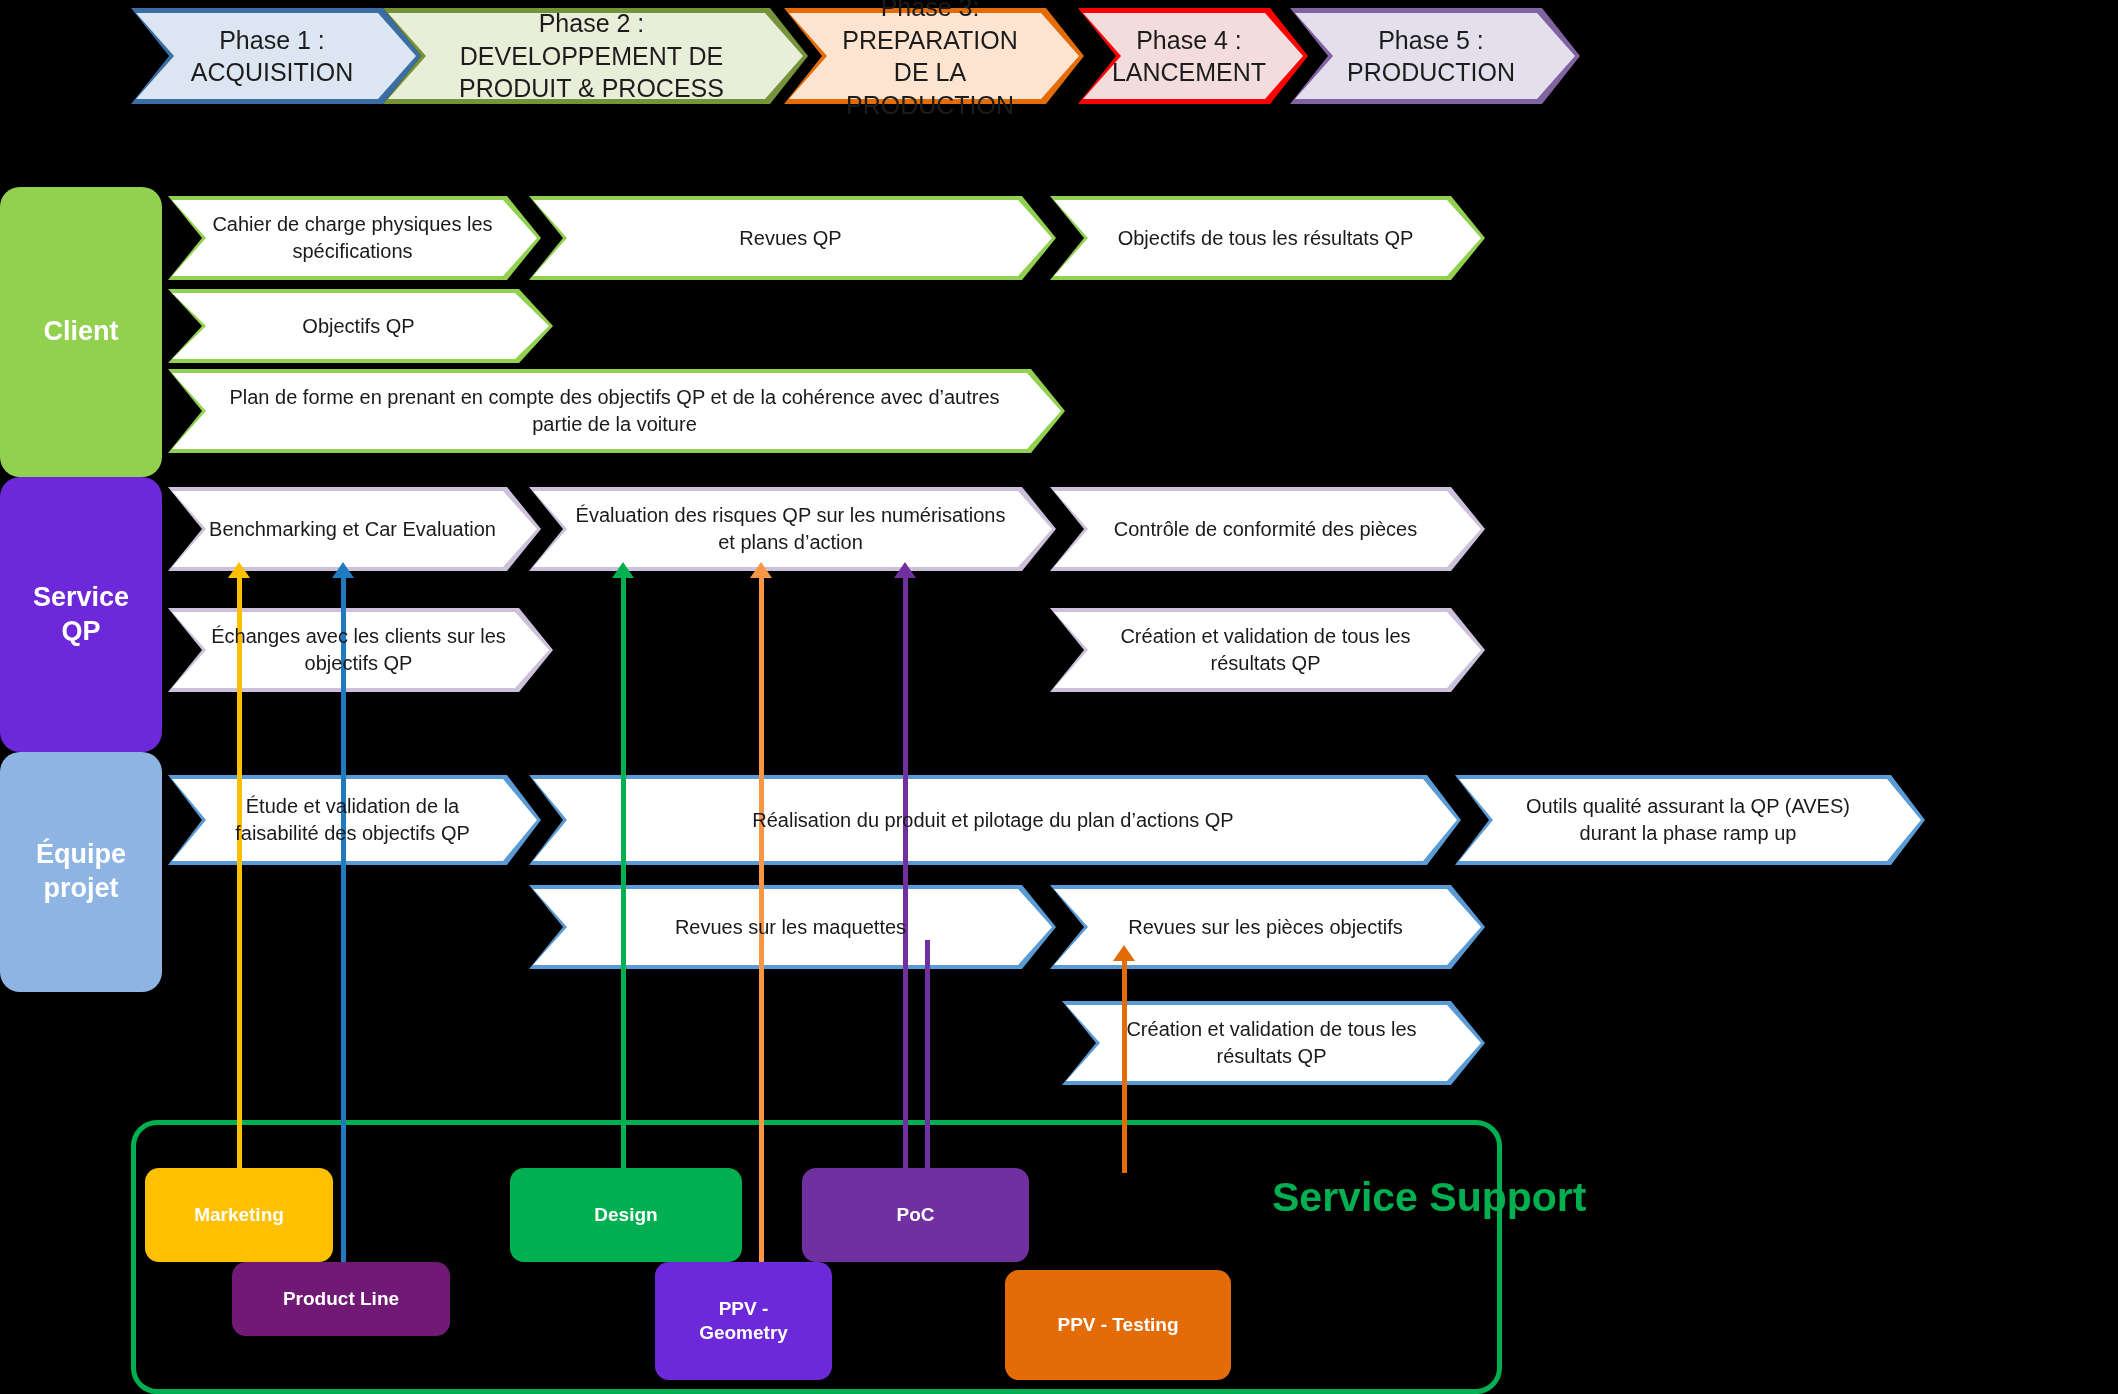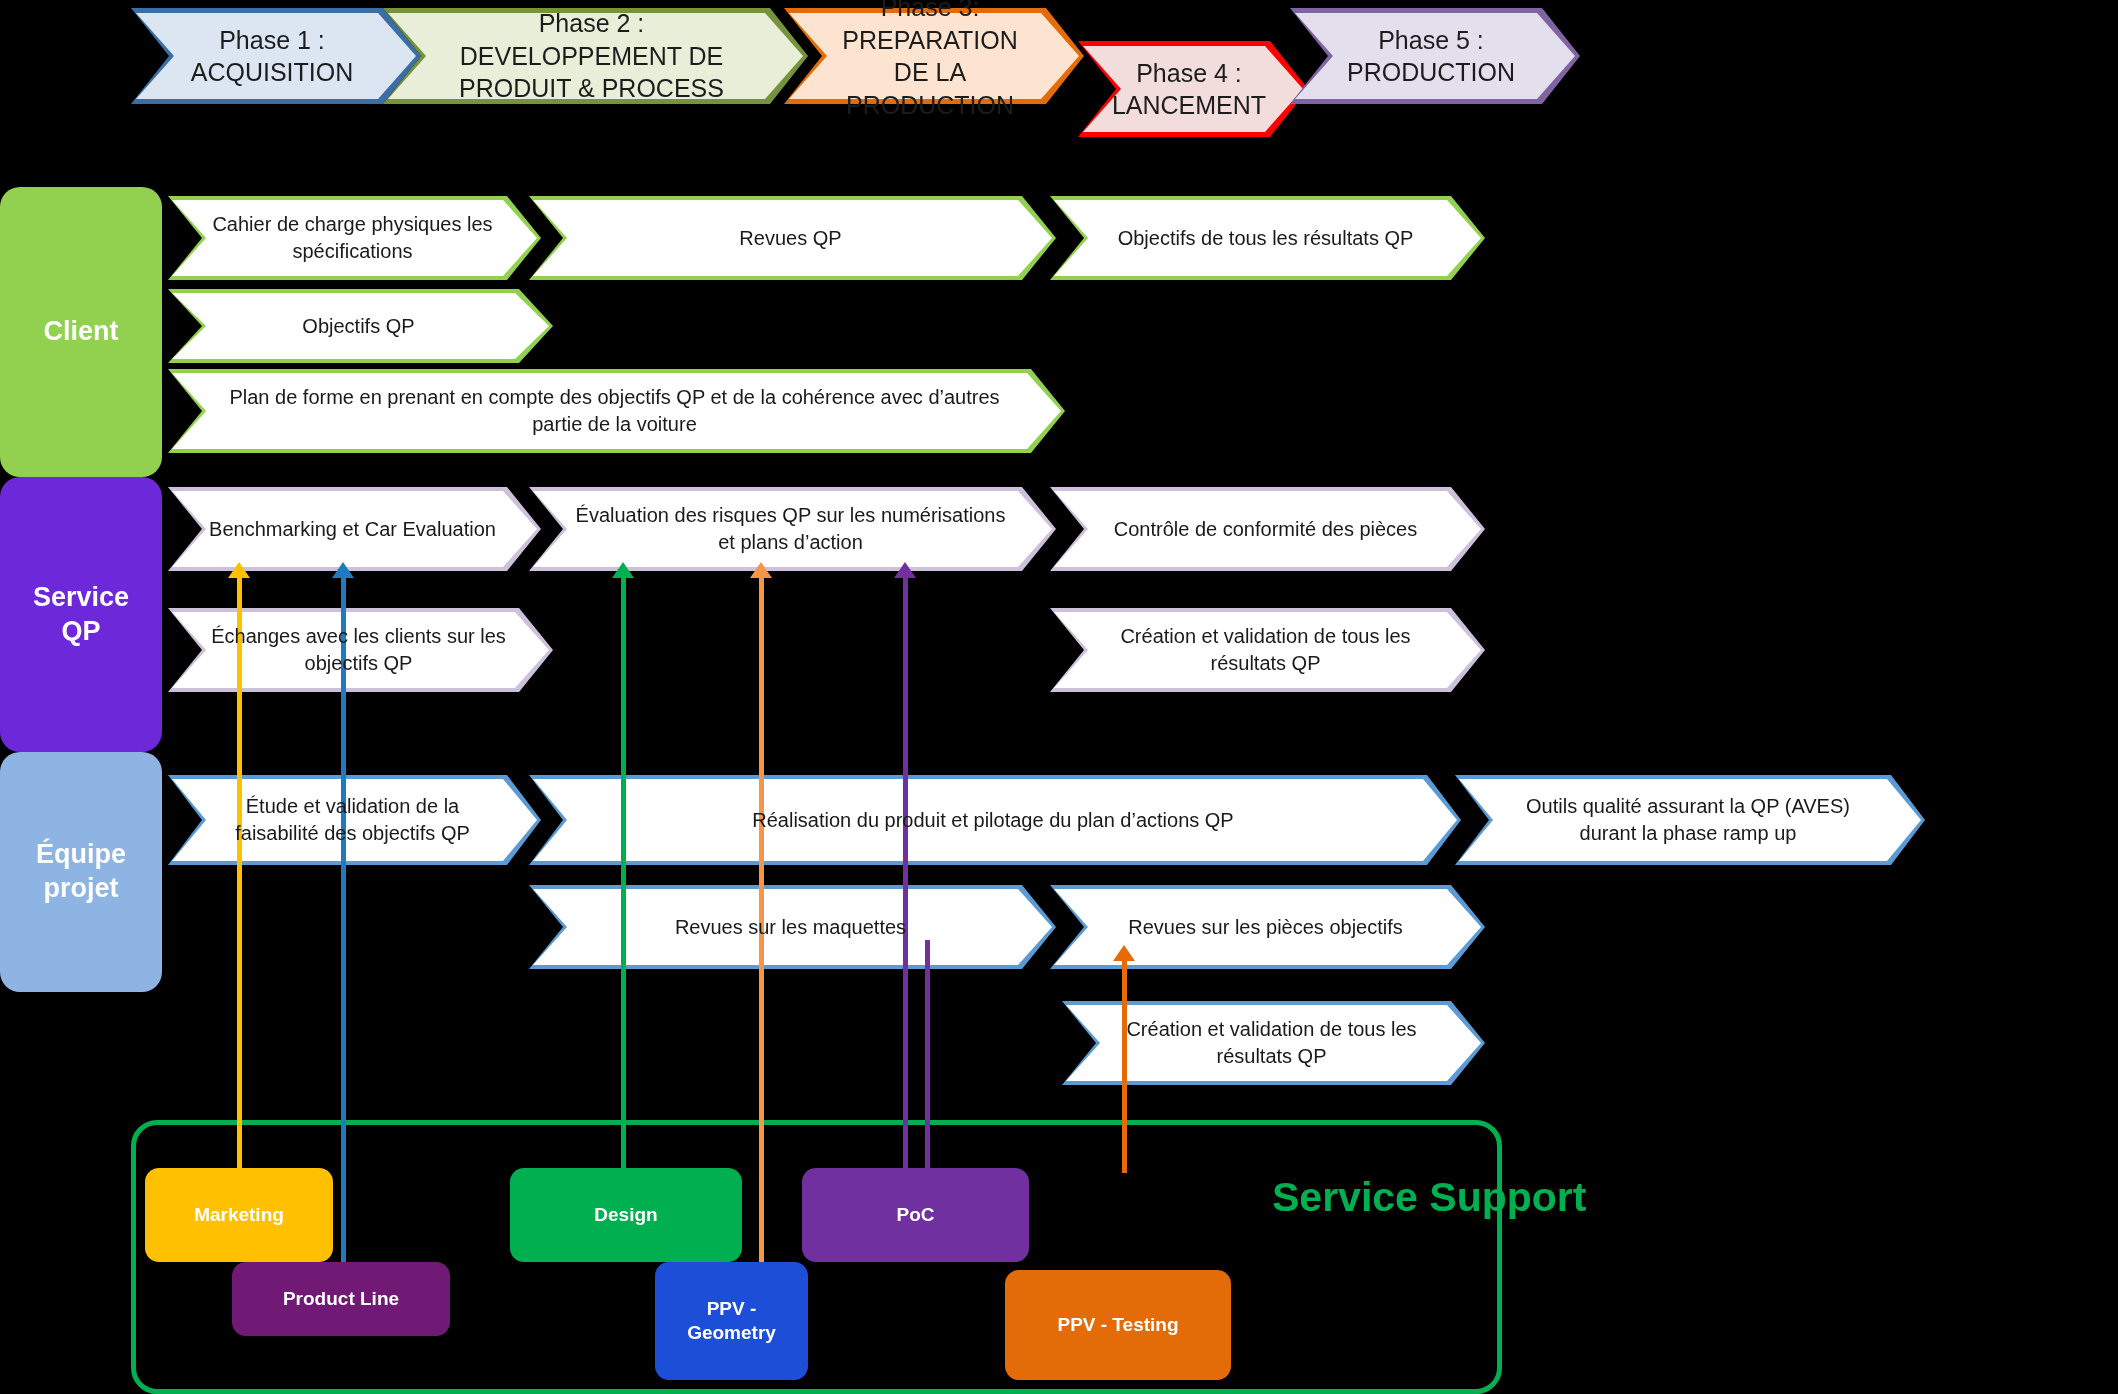--- a/index.html
+++ b/index.html
@@ -124,21 +124,21 @@
         <div class="phase-border" style="background: rgb(118, 147, 60);"></div>
         <div class="phase-fill" style="background: rgb(232, 238, 216);"></div>
         <div class="phase-text">Phase 2 : DEVELOPPEMENT DE<br>PRODUIT &amp; PROCESS</div>
       </div>
       <div class="phase-wrap" style="left: 784px; width: 300px;">
         <div class="phase-shadow"></div>
         <div class="phase-border" style="background: rgb(227, 108, 9);"></div>
         <div class="phase-fill" style="background: rgb(252, 228, 208);"></div>
         <div class="phase-text">Phase 3: PREPARATION<br>DE LA PRODUCTION</div>
       </div>
-      <div class="phase-wrap" style="left: 1078px; width: 230px; margin-top: 33px;">
+      <div class="phase-wrap" style="left: 1078px; width: 230px;">
         <div class="phase-shadow"></div>
         <div class="phase-border" style="background: rgb(255, 0, 0);"></div>
         <div class="phase-fill" style="background: rgb(242, 220, 220);"></div>
         <div class="phase-text">Phase 4 :<br>LANCEMENT</div>
       </div>
       <div class="phase-wrap" style="left: 1290px; width: 290px;">
         <div class="phase-shadow"></div>
         <div class="phase-border" style="background: rgb(128, 100, 162);"></div>
         <div class="phase-fill" style="background: rgb(227, 223, 236);"></div>
         <div class="phase-text">Phase 5 :<br>PRODUCTION</div>
@@ -261,17 +261,17 @@
       <div class="vline" style="left: 925px; top: 940px; height: 233px; background: rgb(112, 48, 160);"></div>
       <div class="vline" style="left: 1122px; top: 960px; height: 213px; background: rgb(227, 108, 9);"></div>
       <div class="vhead" style="left: 1113px; top: 945px; border-bottom: 16px solid rgb(227, 108, 9);"></div>
     </div>
   <div id="support-layer">
       <div id="support-box" style="left: 131px; top: 1120px; width: 1371px; height: 274px; border-color: rgb(0, 176, 80);"></div>
       <div id="support-title" style="left: 1272px; top: 1174px;">Service Support</div>
       <div class="sbox" style="left: 145px; top: 1168px; width: 188px; height: 94px; background: rgb(255, 192, 0);">Marketing</div>
       <div class="sbox" style="left: 232px; top: 1262px; width: 218px; height: 74px; background: #701a75;">Product Line</div>
       <div class="sbox" style="left: 510px; top: 1168px; width: 232px; height: 94px; background: rgb(0, 176, 80);">Design</div>
-      <div class="sbox" style="left: 655px; top: 1262px; width: 153px; height: 118px; background: #1d4ed8;">PPV -<br>Geometry</div>
+      <div class="sbox" style="left: 655px; top: 1262px; width: 177px; height: 118px; background: #6d28d9;">PPV -<br>Geometry</div>
       <div class="sbox" style="left: 802px; top: 1168px; width: 227px; height: 94px; background: rgb(112, 48, 160);">PoC</div>
       <div class="sbox" style="left: 1005px; top: 1270px; width: 226px; height: 110px; background: rgb(227, 108, 9);">PPV - Testing</div>
     </div>
 </div>
 
 </body></html>

